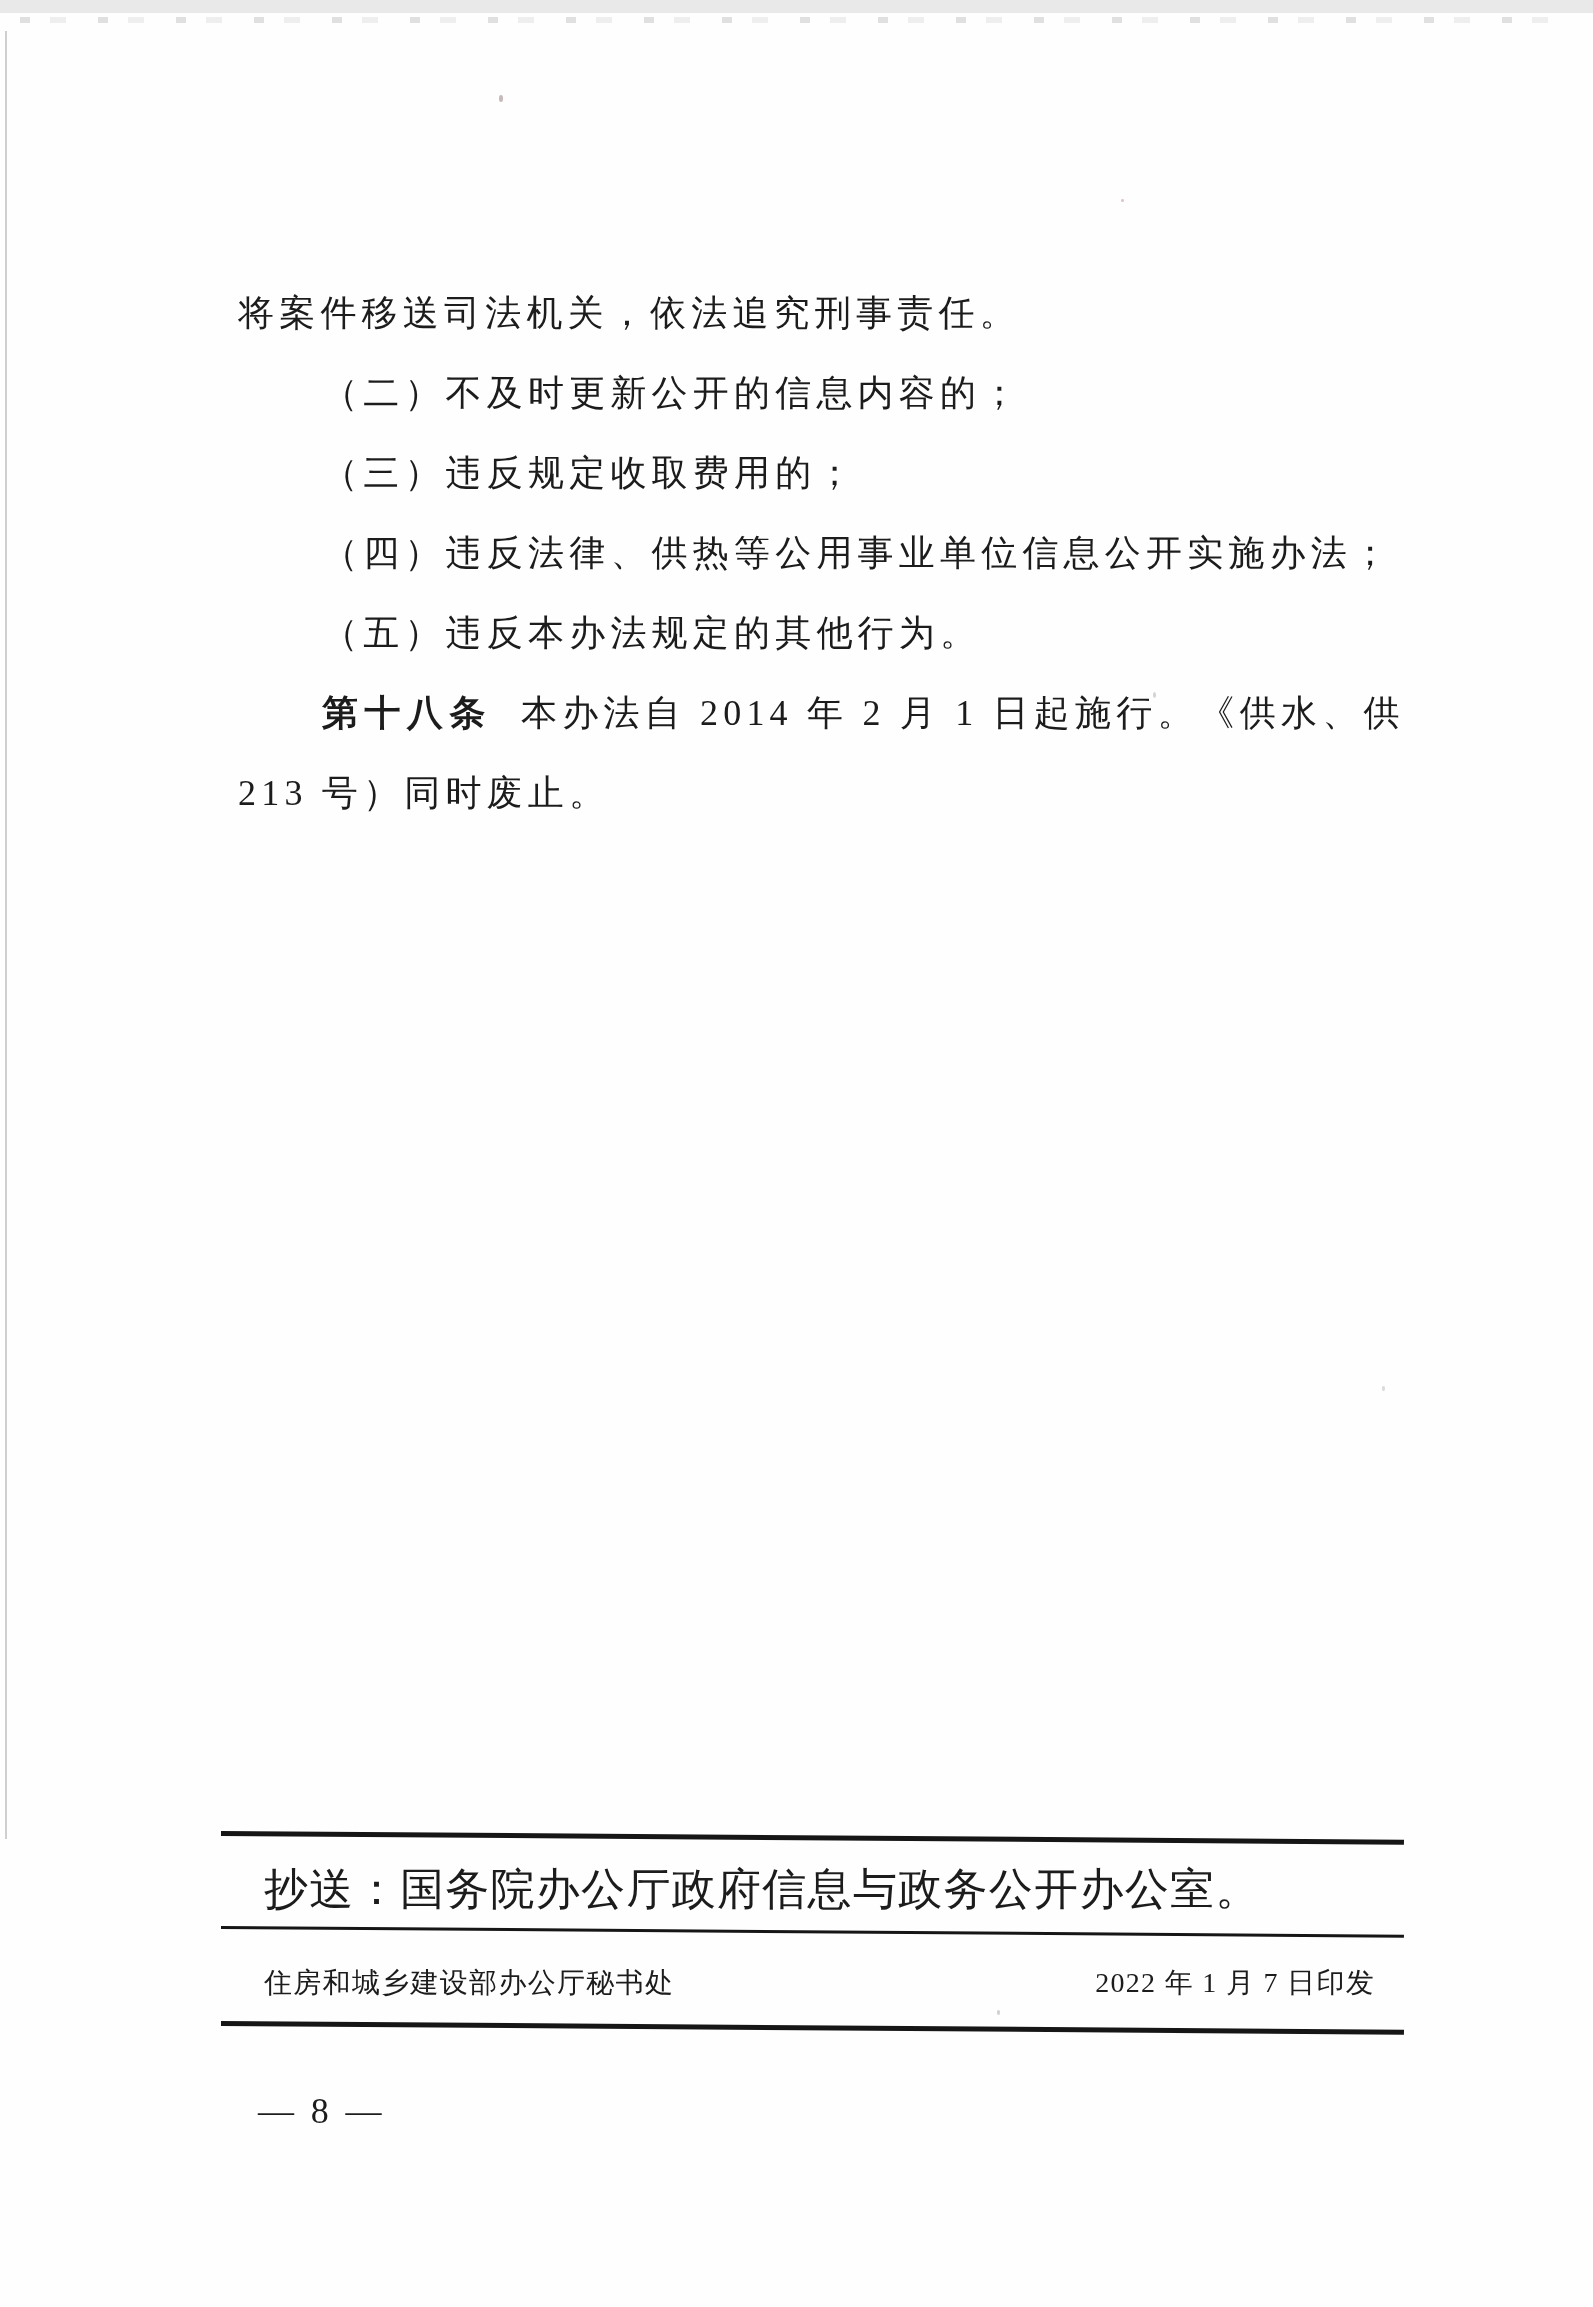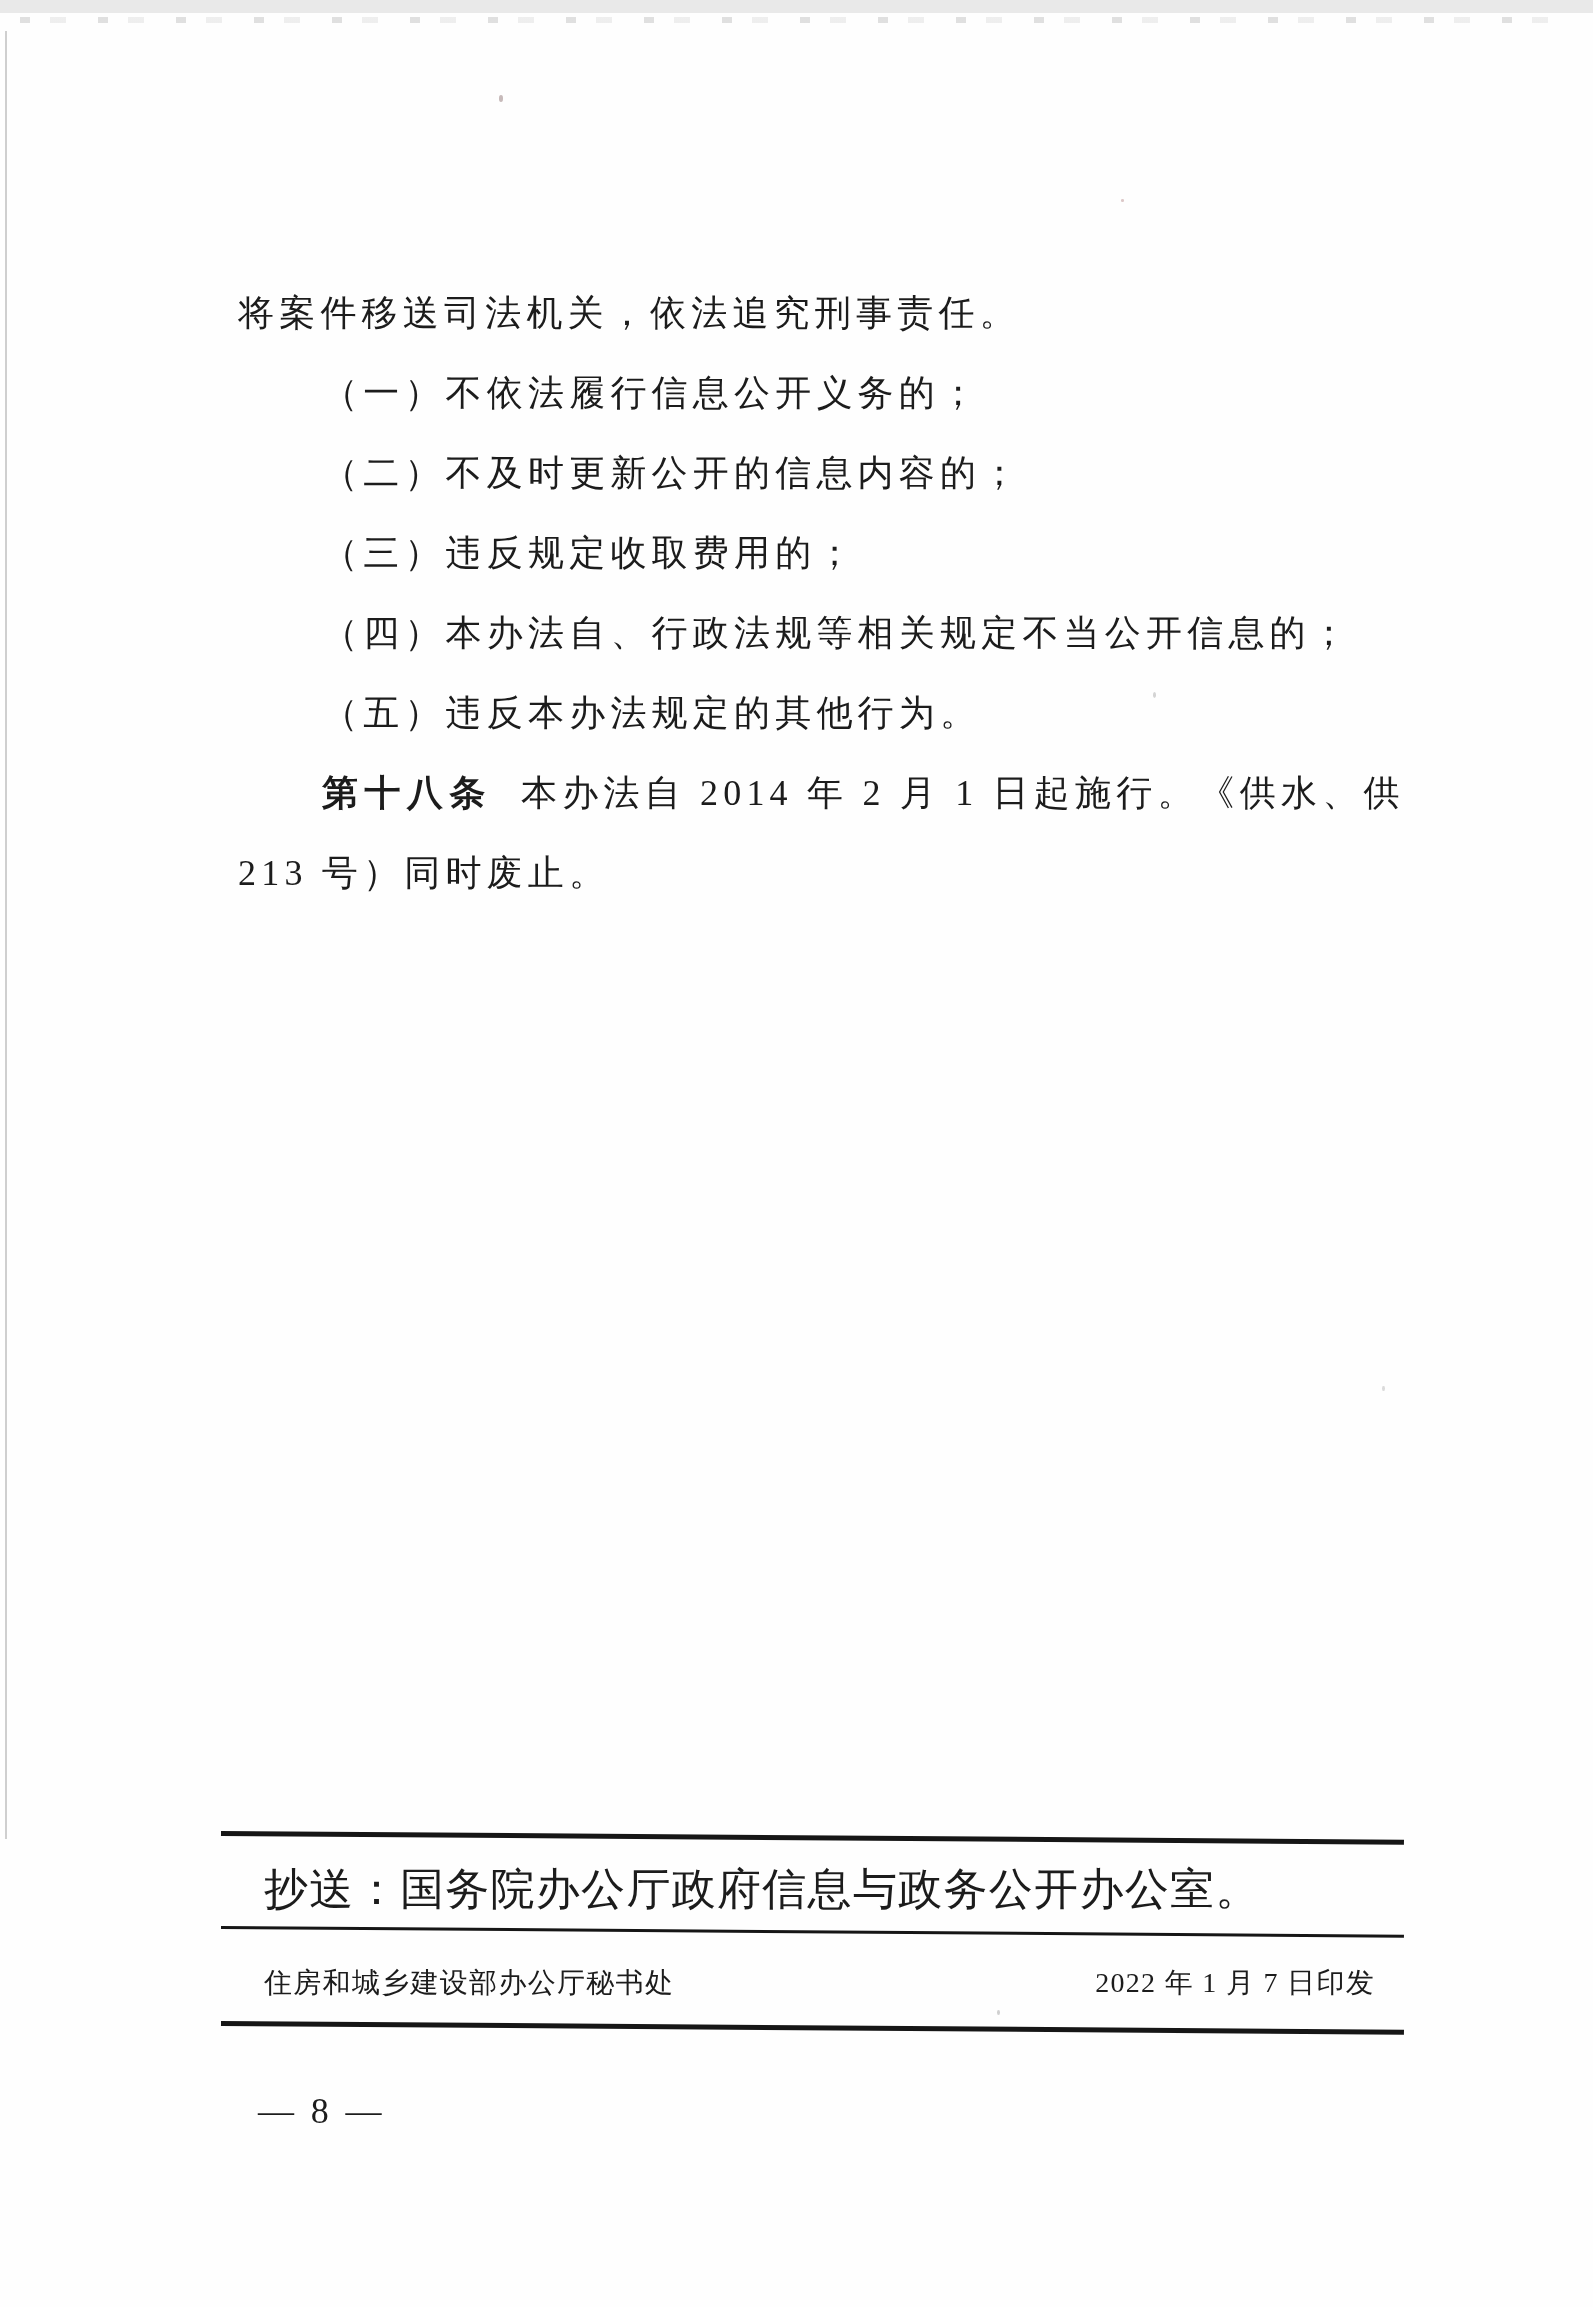--- a/index.html
+++ b/index.html
@@ -118,24 +118,23 @@
   <div class="top-noise"></div>
   <div class="left-scan-line"></div>
   <div class="speckle sp1"></div>
   <div class="speckle sp2"></div>
   <div class="speckle sp3"></div>
   <div class="speckle sp4"></div>
   <div class="speckle sp5"></div>
 
   <div class="doc-body">
     <div class="line">将案件移送司法机关，依法追究刑事责任。</div>
-    <div class="line indent">（一）不依法履行信息公开义务的；</div>
     <div class="line indent">（二）不及时更新公开的信息内容的；</div>
     <div class="line indent">（三）违反规定收取费用的；</div>
-    <div class="line indent">（四）本办法自、行政法规等相关规定不当公开信息的；</div>
+    <div class="line indent">（四）违反法律、供热等公用事业单位信息公开实施办法；</div>
     <div class="line indent">（五）违反本办法规定的其他行为。</div>
     <div class="line indent">
       <span class="article-term">第十八条</span><span>本办法自 2014 年 2 月 1 日起施行。《供水、供</span>
     </div>
     <div class="line">213 号）同时废止。</div>
   </div>
 
   <div class="rule rule-top"></div>
 
   <div class="cc-line">抄送：国务院办公厅政府信息与政务公开办公室。</div>

